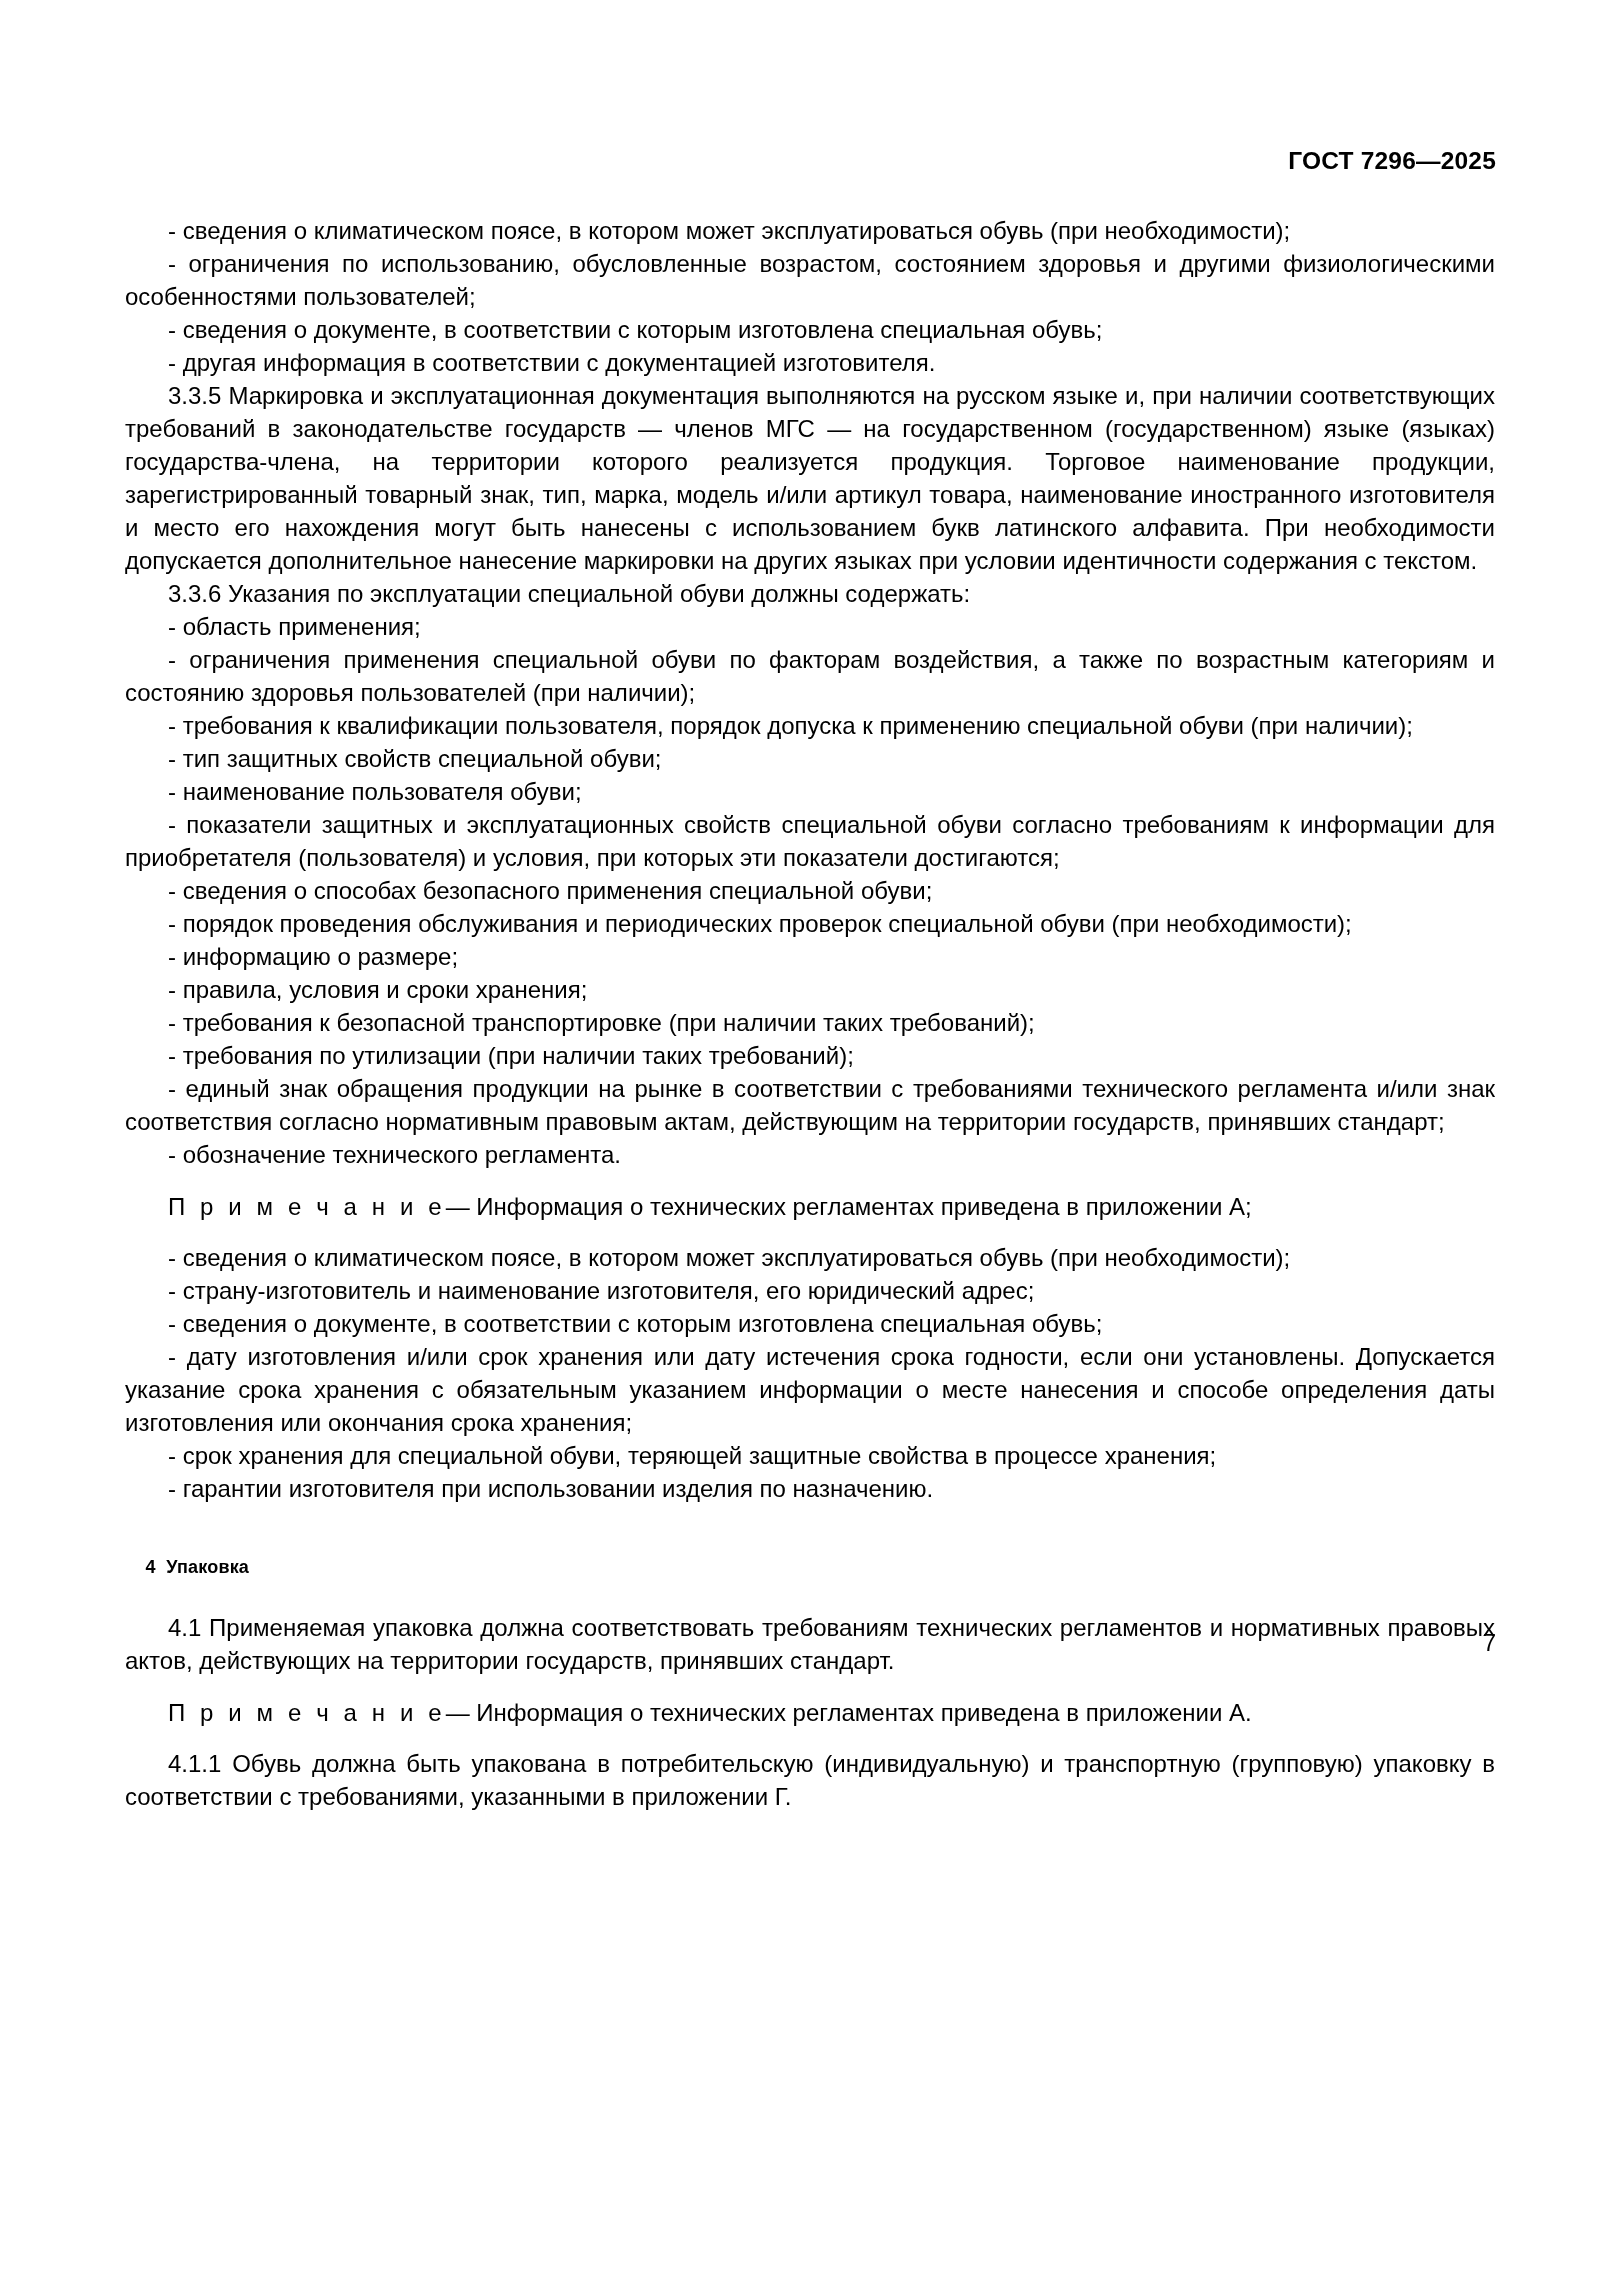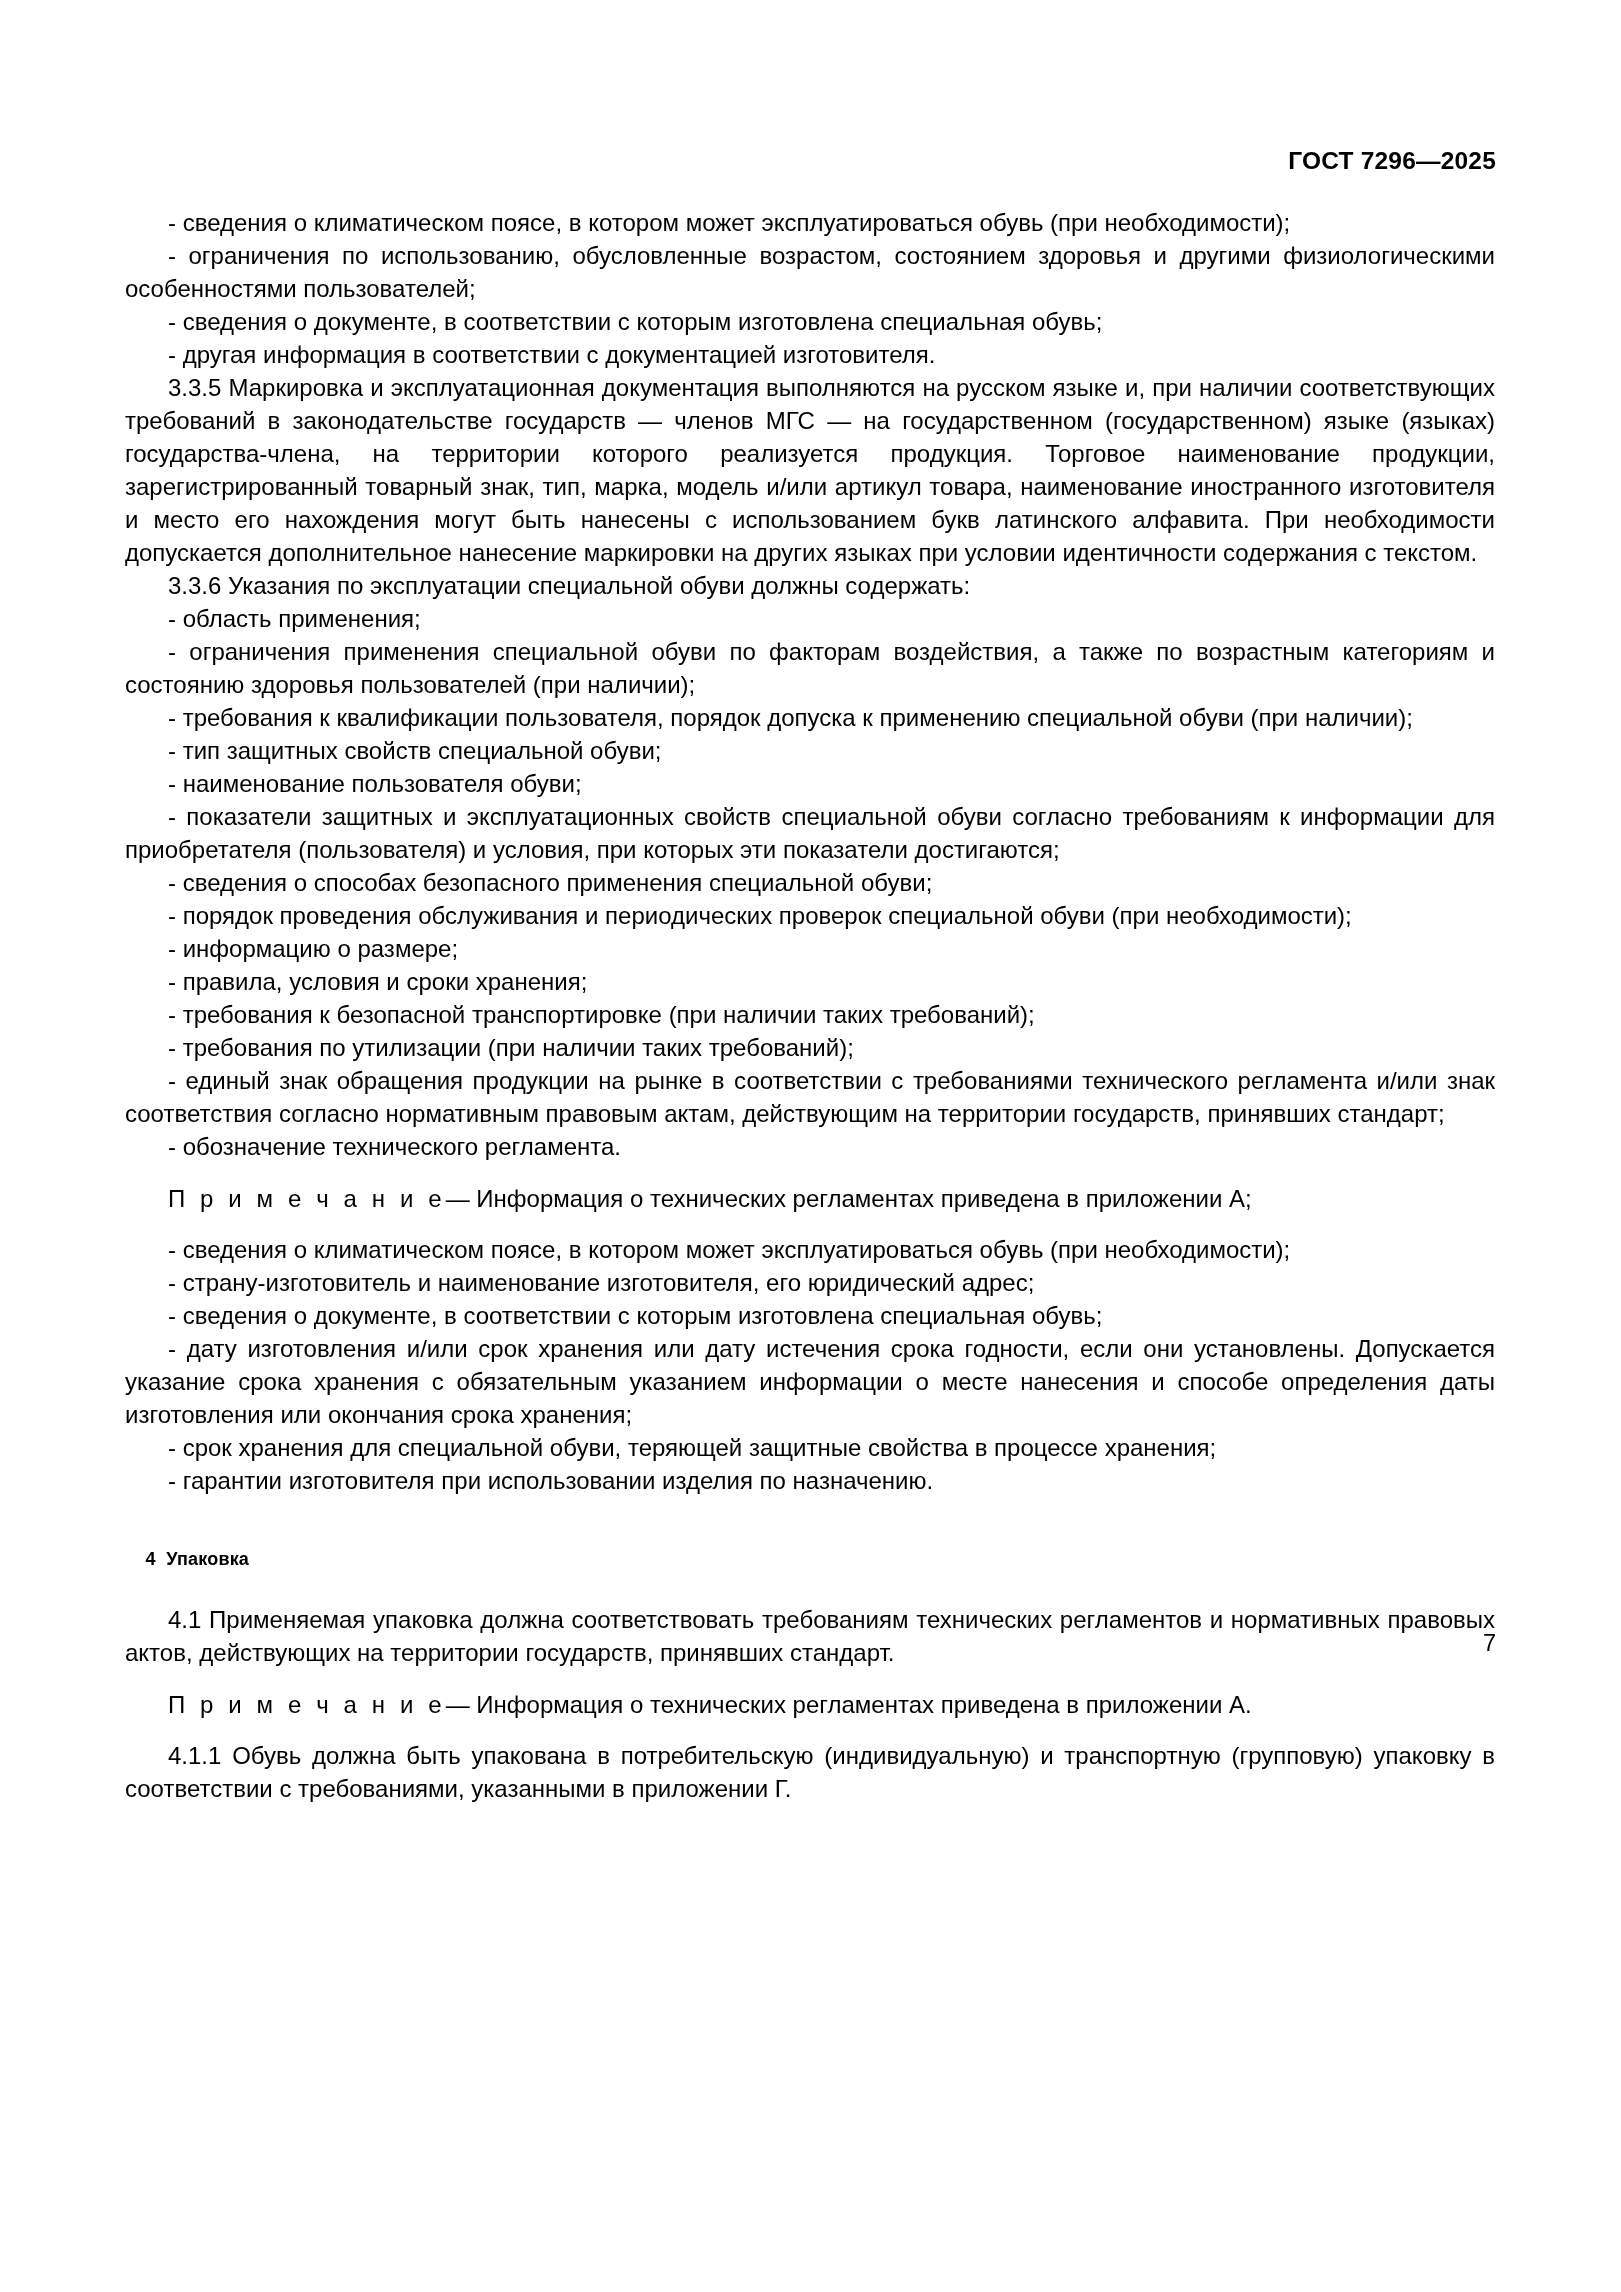--- a/index.html
+++ b/index.html
@@ -23,21 +23,21 @@
     position: absolute;
     top: 147px;
     right: 125px;
     font-size: 24.5px;
     font-weight: bold;
     letter-spacing: 0.2px;
     white-space: nowrap;
   }
   .content {
     position: absolute;
-    top: 206px;
+    top: 214px;
     left: 125px;
     width: 1370px;
   }
   p {
     margin: 0;
     font-size: 24px;
     line-height: 33px;
     text-align: justify;
     text-justify: inter-word;
   }

